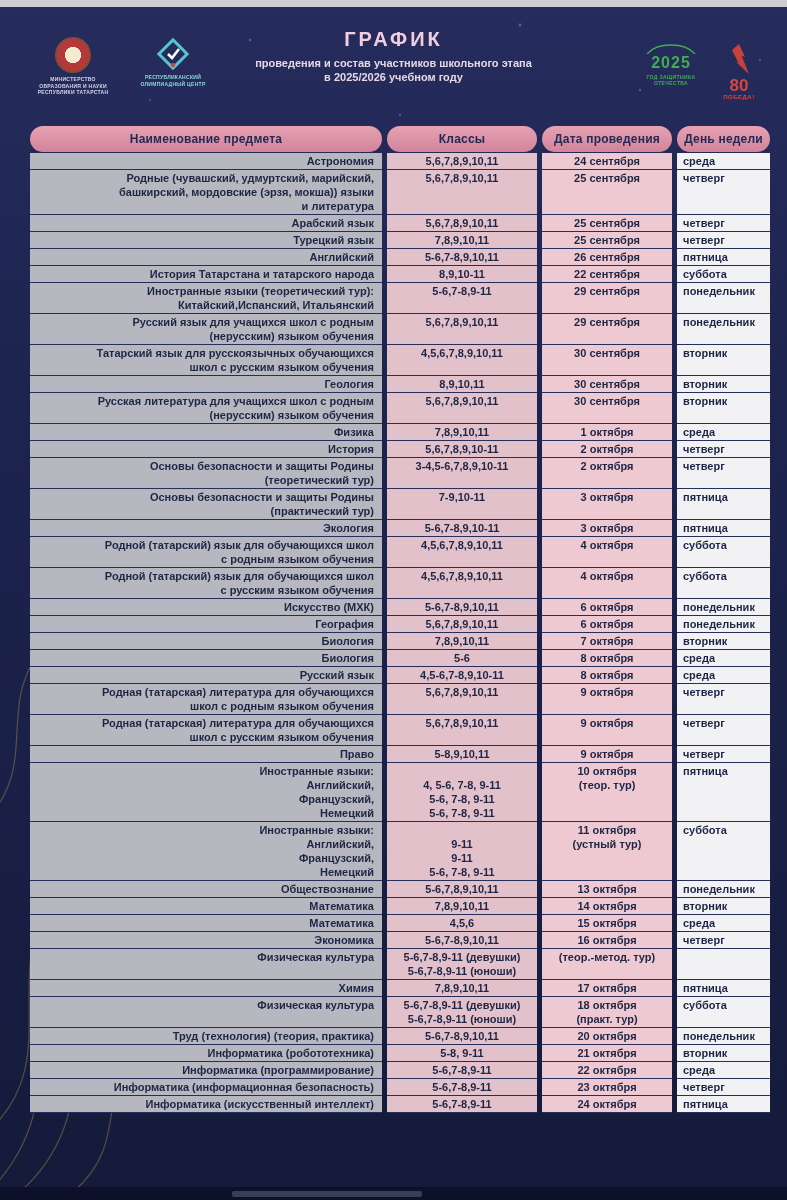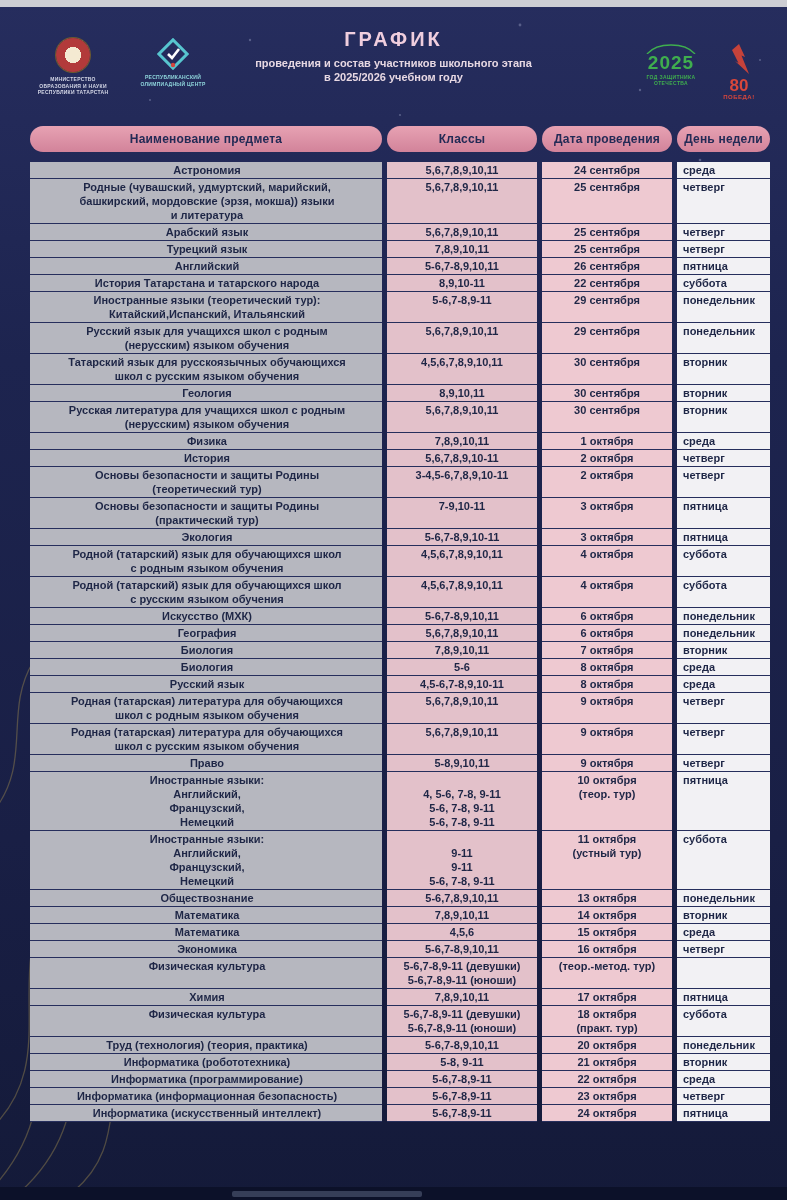--- a/index.html
+++ b/index.html
@@ -23,36 +23,36 @@
   .logo{width:78px;text-align:center;}
   .logo .cap{font-size:5px;line-height:6.5px;font-weight:bold;letter-spacing:.3px;white-space:pre-line;margin-top:4px;}
   .cap-ministry{color:#d3d6e6;}
   .cap-roc{color:#8fd6dc;}
   .emblem{width:34px;height:34px;border-radius:50%;margin:0 auto;
     background:radial-gradient(circle at 50% 50%,#f4ead2 0 34%,#b23a3a 34% 72%,#d8b45c 72% 100%);
     box-shadow:0 0 0 1px #6d5a2e;}
   .roc-mark{width:32px;height:32px;margin:0 auto;position:relative;}
   .badges{position:absolute;right:22px;top:30px;display:flex;gap:14px;align-items:flex-start;}
   .badge-2025{text-align:center;color:var(--green,#3fae4e);}
-  .badge-2025 .year{font-size:19px;font-weight:bold;letter-spacing:1px;line-height:22px;}
+  .badge-2025 .year{font-size:16px;font-weight:bold;letter-spacing:1px;line-height:22px;}
   .badge-2025 .cap{font-size:5px;font-weight:bold;line-height:6px;white-space:pre-line;letter-spacing:.4px;}
   .badge-80{text-align:center;color:var(--red,#d8463b);width:52px;}
   .badge-80 .num{font-size:17px;font-weight:bold;line-height:16px;}
   .badge-80 .cap{font-size:6px;font-weight:bold;letter-spacing:.5px;}
   
   .tbl{position:absolute;left:30px;top:126px;width:740px;
     display:grid;grid-template-columns:352px 150px 130px 93px;column-gap:5px;}
-  .head{height:26px;margin-bottom:10px;border-radius:13px;
+  .head{height:26px;margin-bottom:1px;border-radius:13px;
     display:flex;align-items:center;justify-content:center;
     background:linear-gradient(180deg,#e7a2b3,var(--accent-pink,#d2839a));
     color:#232a55;font-size:12px;font-weight:bold;letter-spacing:.2px;}
   .cell{font-size:11px;font-weight:bold;color:var(--text-dark,#1e2646);
     line-height:14px;padding:1px 6px;border-bottom:1.6px solid #262e5c;
     white-space:pre-line;overflow:hidden;}
-  .c-subject{background:var(--col-subject,#b6b7bf);text-align:center;padding-left:10px;padding-right:8px;}
+  .c-subject{background:var(--col-subject,#b6b7bf);text-align:right;padding-left:10px;padding-right:8px;}
   .c-classes{background:var(--col-classes,#e3c1ca);text-align:center;}
   .c-date{background:var(--col-date,#eec9d1);text-align:center;}
   .c-day{background:var(--col-day,#f2f1f4);}
   .row{display:contents;}
 </style>
 </head>
 <body>
 
 <div class="page">
 

